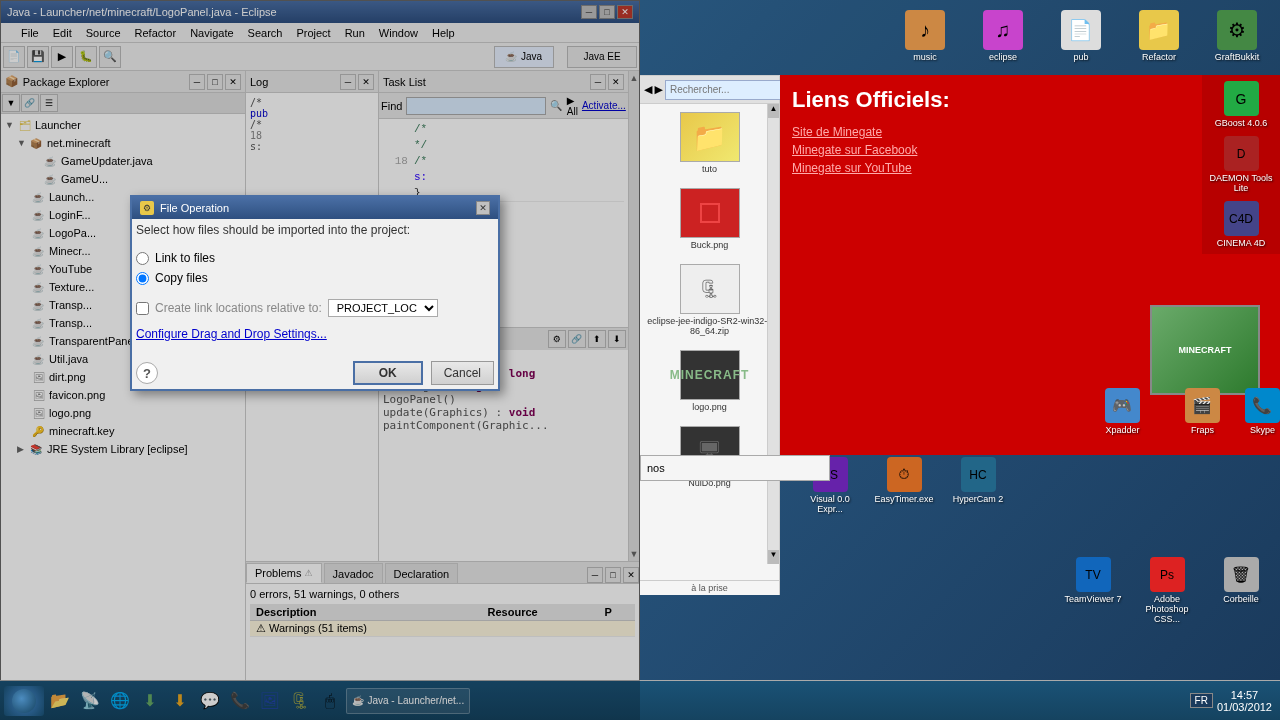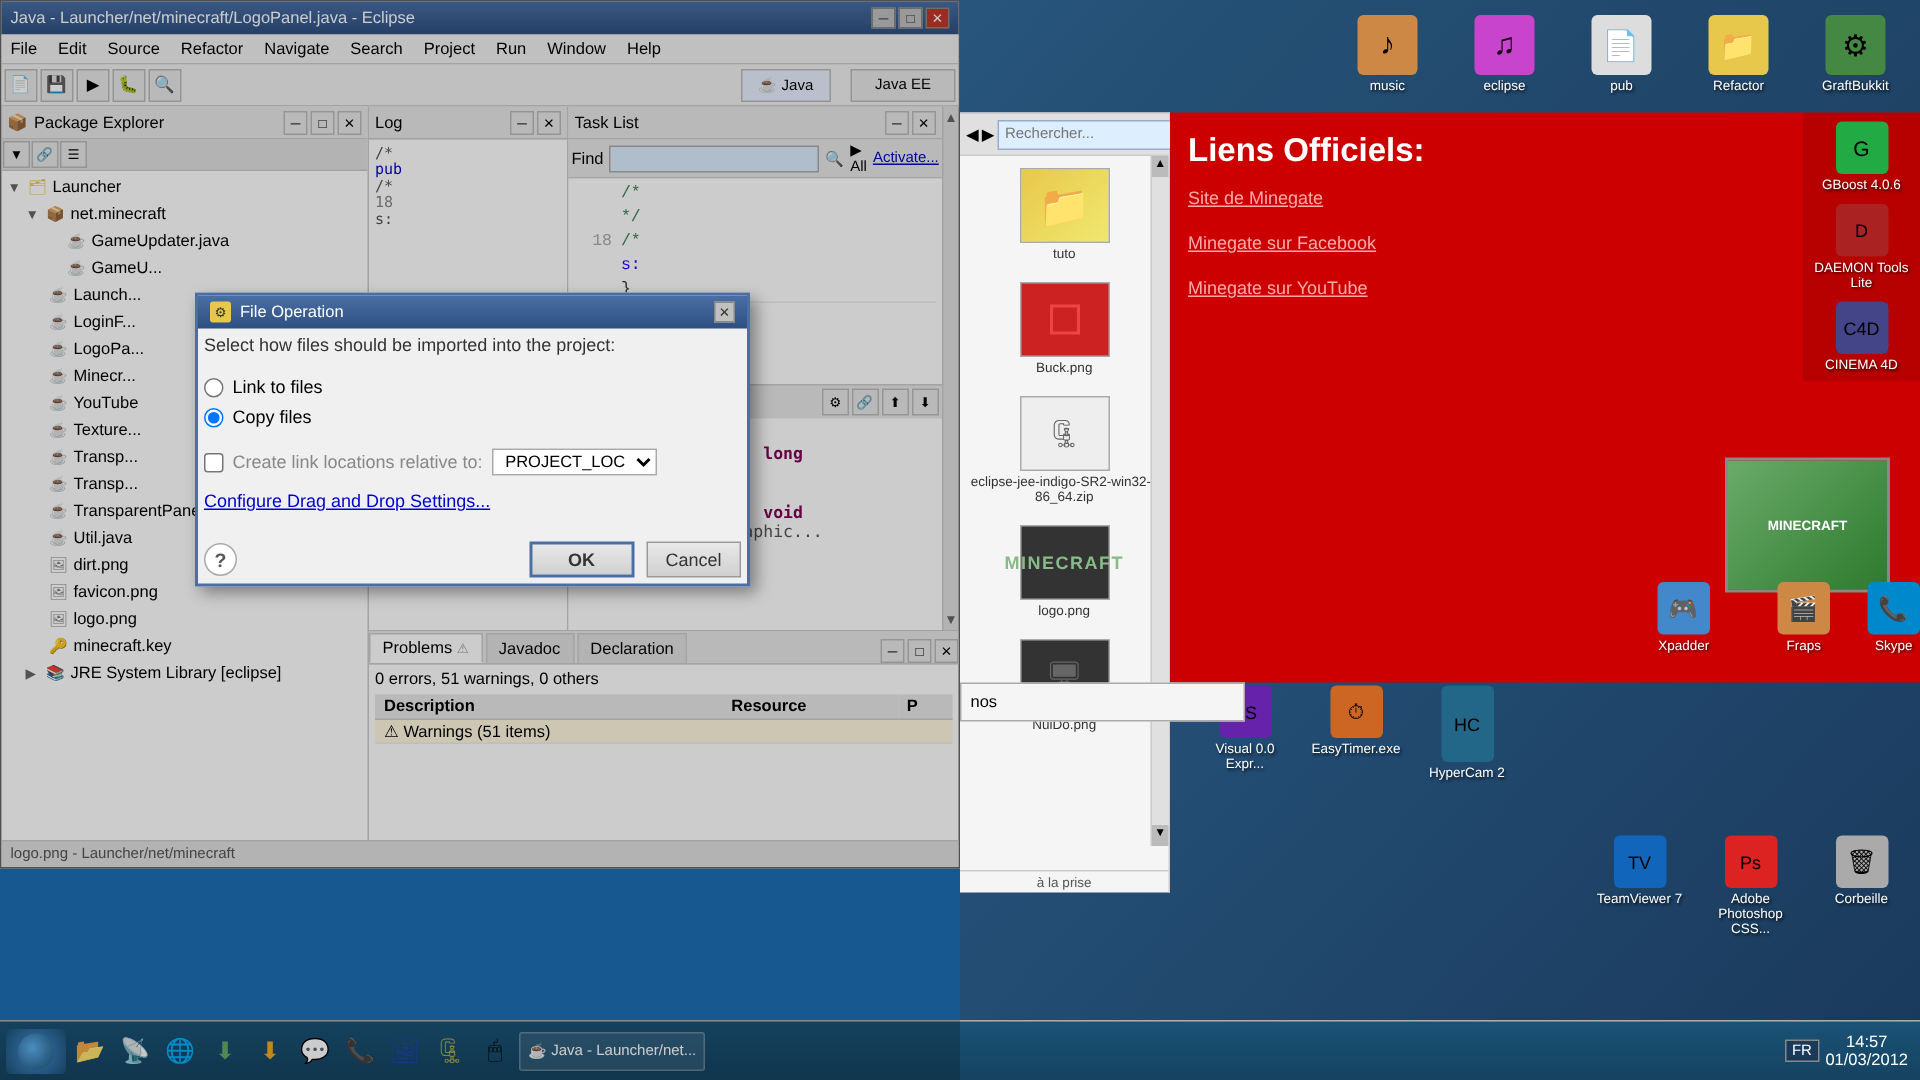--- a/index.html
+++ b/index.html
@@ -11,21 +11,21 @@
       font-size: 11px;
       background: #1e6eb5;
       position: relative;
     }
 
     
     .eclipse-window {
       position: absolute;
       left: 0; top: 0;
       width: 640px;
-      height: 579px;
+      height: 720px;
       background: #f0f0f0;
       border: 1px solid #666;
       display: flex;
       flex-direction: column;
     }
 
     .eclipse-titlebar {
       background: linear-gradient(to bottom, #4a6fa5, #2e4f80);
       color: white;
       padding: 3px 6px;
@@ -48,21 +48,21 @@
       display: flex; align-items: center; justify-content: center;
       cursor: pointer;
       color: #333;
     }
     .win-btn.close { background: #c0392b; color: white; }
 
     .eclipse-menubar {
       background: #f0f0f0;
       border-bottom: 1px solid #ccc;
       display: flex;
-      padding: 2px 0;
+      padding: 2px 14px;
       gap: 2px;
       height: 20px;
       align-items: center;
     }
     .menu-item {
       padding: 1px 6px;
       cursor: pointer;
       font-size: 11px;
     }
 
@@ -1050,21 +1050,21 @@
     <div style="text-align:center;font-size:9px;color:#555;padding:2px;border-top:1px solid #ccc;">à la prise</div>
 
     <div style="position:absolute;right:0;top:28px;width:12px;height:460px;background:#e0e0e0;border-left:1px solid #ccc;">
       <div style="width:100%;height:14px;background:#bbb;font-size:8px;text-align:center;">▲</div>
       <div style="position:absolute;bottom:0;width:100%;height:14px;background:#bbb;font-size:8px;text-align:center;">▼</div>
     </div>
   </div>
 
   <div style="position:absolute;left:140px;top:75px;right:0;height:380px;background:#cc0000;padding:12px;">
     <div style="font-size:22px;font-weight:bold;color:white;margin-bottom:12px;">Liens Officiels:</div>
-    <div style="display:flex;flex-direction:column;gap:16px;">
+    <div style="display:flex;flex-direction:column;gap:4px;">
       <a style="color:#ffaaaa;text-decoration:underline;font-size:12px;cursor:pointer;">Site de Minegate</a>
       <a style="color:#ffaaaa;text-decoration:underline;font-size:12px;cursor:pointer;">Minegate sur Facebook</a>
       <a style="color:#ffaaaa;text-decoration:underline;font-size:12px;cursor:pointer;">Minegate sur YouTube</a>
     </div>
 
     <div style="position:absolute;right:20px;bottom:60px;">
       <div style="width:110px;height:90px;background:linear-gradient(135deg,#6aaa6a,#2d7a2d);border:2px solid #888;display:flex;align-items:center;justify-content:center;font-size:9px;color:white;font-weight:bold;">MINECRAFT</div>
     </div>
 
     <div style="position:absolute;right:140px;bottom:20px;display:flex;flex-direction:column;align-items:center;">
@@ -1122,21 +1122,21 @@
   <div style="position:absolute;left:155px;top:455px;display:flex;gap:4px;">
     <div class="desktop-icon">
       <div class="d-icon" style="width:35px;height:35px;background:#6622aa;font-size:12px;">VS</div>
       <div class="d-label">Visual 0.0 Expr...</div>
     </div>
     <div class="desktop-icon">
       <div class="d-icon" style="width:35px;height:35px;background:#cc6622;font-size:14px;">⏱</div>
       <div class="d-label">EasyTimer.exe</div>
     </div>
     <div class="desktop-icon">
-      <div class="d-icon" style="width:35px;height:51px;background:#226688;font-size:12px;">HC</div>
+      <div class="d-icon" style="width:35px;height:35px;background:#226688;font-size:12px;">HC</div>
       <div class="d-label">HyperCam 2</div>
     </div>
   </div>
 </div>
 
 <div class="taskbar">
 
   <div class="start-btn">
     <div class="start-orb"></div>
   </div>

